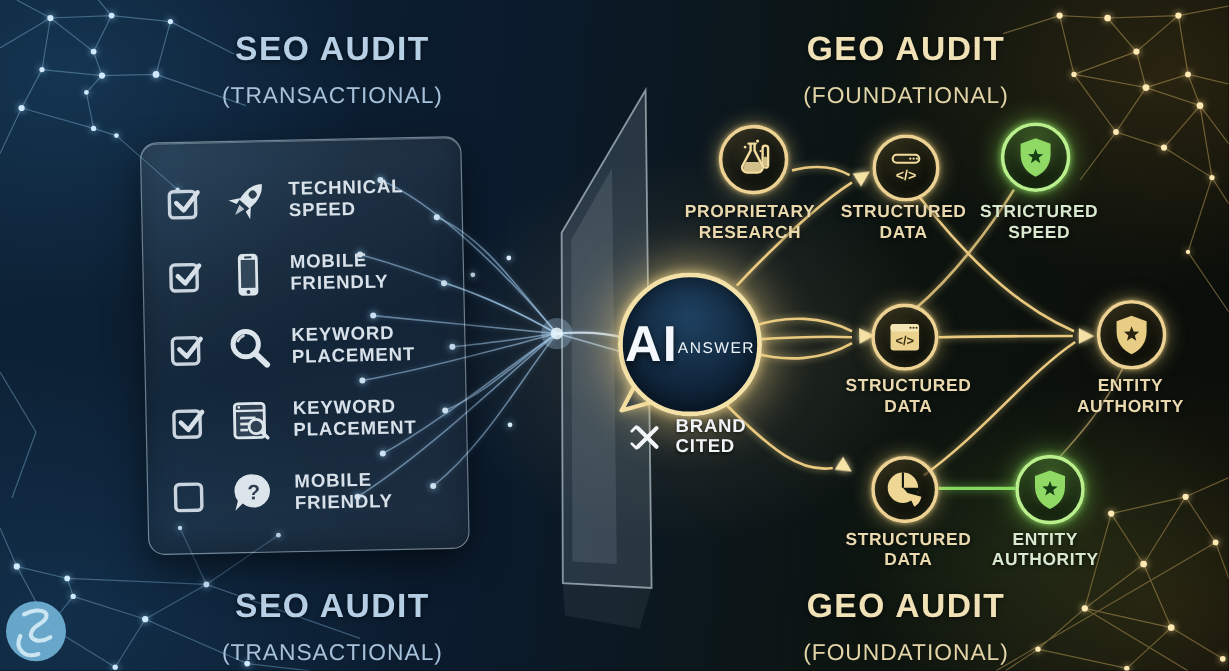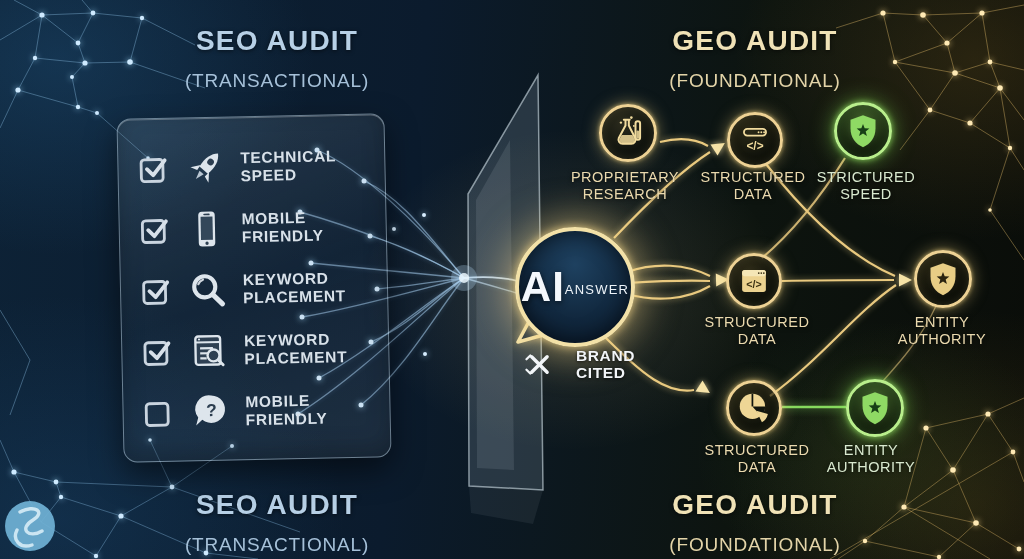--- a/index.html
+++ b/index.html
@@ -44,34 +44,34 @@
   .node-circle.gold{
     border:3px solid #eed294;
     background:radial-gradient(circle at 40% 30%, rgba(70,60,30,.55), rgba(8,10,6,.78) 75%);
     box-shadow:0 0 16px rgba(242,212,130,.5),0 0 4px rgba(242,212,130,.7), inset 0 0 10px rgba(240,210,130,.18);
   }
   .node-circle.green{
     border:3px solid #b9ef8c;
     background:radial-gradient(circle at 50% 32%, rgba(120,190,80,.45), rgba(8,16,6,.8) 78%);
     box-shadow:0 0 22px rgba(135,225,85,.6),0 0 6px rgba(160,235,110,.8), inset 0 0 10px rgba(130,220,90,.25);
   }
-  .node-label{position:absolute;width:176px;text-align:center;font-size:14.5px;font-weight:400;letter-spacing:.5px;line-height:1.2;white-space:pre-line;z-index:4;text-shadow:0 1px 4px rgba(0,0,0,.7);}
+  .node-label{position:absolute;width:176px;text-align:center;font-size:14.5px;font-weight:700;letter-spacing:.5px;line-height:1.2;white-space:pre-line;z-index:4;text-shadow:0 1px 4px rgba(0,0,0,.7);}
   .node-label.gold{color:#ead9ae;}
   .node-label.green{color:#d9e9cf;}
   
   .ai-bubble{
     position:absolute;left:515px;top:227px;width:112px;height:112px;border-radius:50%;
     border:4px solid #f3e1a7;box-sizing:content-box;
     background:radial-gradient(circle at 50% 30%, #1e4160, #0c1e31 78%);
     box-shadow:0 0 36px 9px rgba(244,214,138,.5),0 0 10px rgba(244,214,138,.85), inset 0 0 20px rgba(0,0,0,.5);
     display:flex;align-items:center;justify-content:center;z-index:5;
   }
   .ai-line1{font-size:42px;font-weight:800;color:#f4f8fc;line-height:1;letter-spacing:1px;text-shadow:0 2px 6px rgba(0,0,0,.6);}
   .ai-line2{font-size:13px;font-weight:400;color:#eef4f9;letter-spacing:1.2px;margin-top:4px;}
-  .brand-badge{position:absolute;left:523px;top:347px;display:flex;align-items:center;gap:22px;z-index:6;}
+  .brand-badge{position:absolute;left:523px;top:347px;display:flex;align-items:center;gap:9px;z-index:6;}
   .brand-text{font-size:15.5px;font-weight:800;color:#f2f5f8;line-height:1.12;letter-spacing:.6px;white-space:pre-line;text-shadow:0 1px 3px rgba(0,0,0,.7);}
 </style>
 </head>
 <body>
 
 <div class="stage">
 
   <svg class="abs" style="left:0;top:0" width="1024" height="559" viewBox="0 0 1024 559">
 
     <g stroke="rgba(145,198,235,.38)" stroke-width="1" fill="none">

